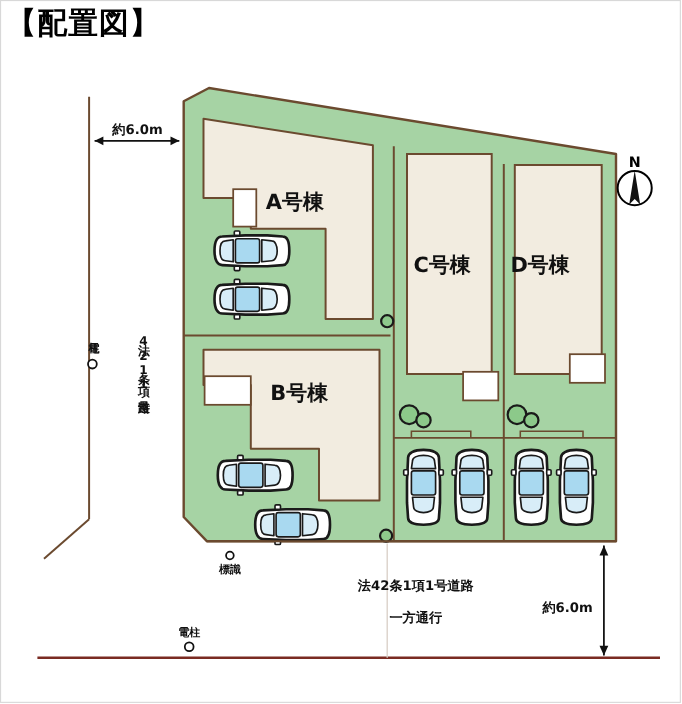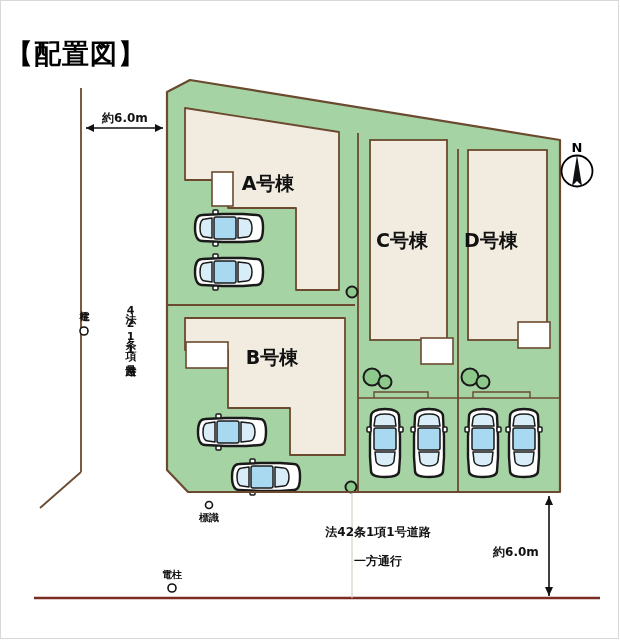--- a/index.html
+++ b/index.html
@@ -26,21 +26,20 @@
     position: absolute;
     left: 6px;
     top: 8px;
     font-size: 27px;
     font-weight: bold;
     letter-spacing: 1px;
     line-height: 1;
     color: #000000;
     font-family: "DejaVu Sans", "Liberation Sans", sans-serif;
     white-space: nowrap;
-    margin-top: 32px;
   }
   svg.plan {
     position: absolute;
     left: 0;
     top: 0;
     width: 620px;
     height: 640px;
   }
   .bldg-label {
     font-family: "DejaVu Sans", "Liberation Sans", sans-serif;

